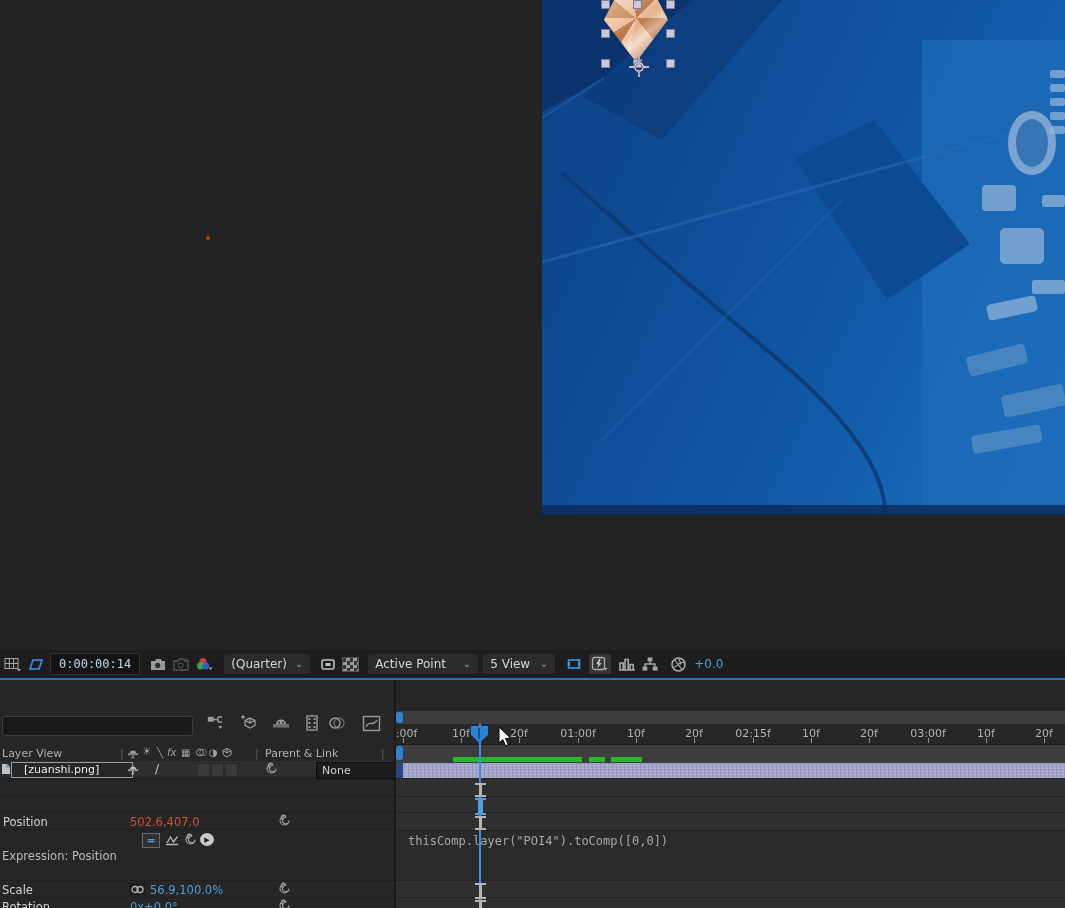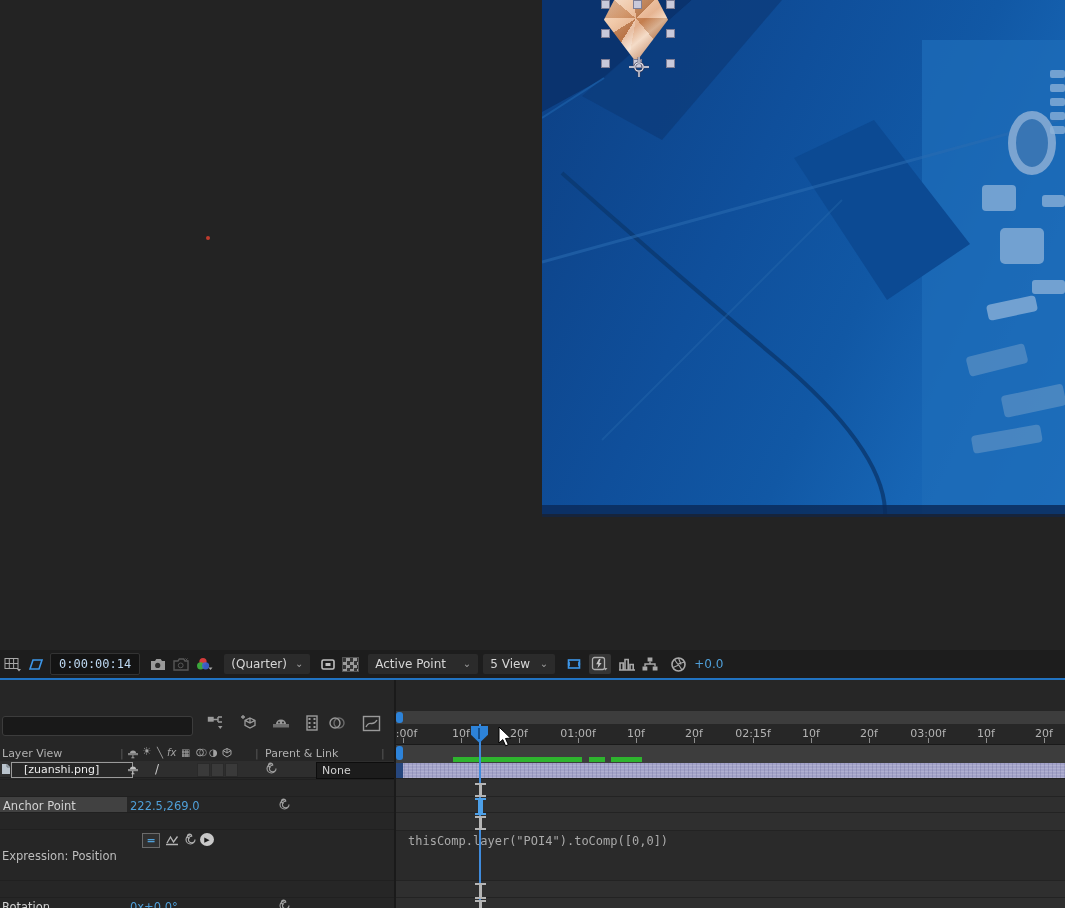--- a/index.html
+++ b/index.html
@@ -340,24 +340,23 @@
         <svg class="spiral" viewBox="0 0 16 16">
             <path d="M8 2.5 A5.5 5.5 0 1 0 13.5 8 A4 4 0 1 1 9.5 4 A2.6 2.6 0 1 0 6.9 6.6" fill="none" stroke="currentColor" stroke-width="1.4"></path>
           </svg>
       </span>
       <span id="none-dd">
         <span>None</span>
         <span class="chev">⌄</span>
       </span>
     </div>
 
-    <div class="abs prow" style="top:117px;">
-      <span class="hl"></span>
-      <span class="plabel">Anchor Point</span>
-      <span class="pval blue">222.5,269.0</span>
+    <div class="abs prow" style="top:133px;">
+      <span class="plabel">Position</span>
+      <span class="pval red">502.6,407.0</span>
       <span class="whip">
         <svg class="spiral" viewBox="0 0 16 16">
             <path d="M8 2.5 A5.5 5.5 0 1 0 13.5 8 A4 4 0 1 1 9.5 4 A2.6 2.6 0 1 0 6.9 6.6" fill="none" stroke="currentColor" stroke-width="1.4"></path>
           </svg>
       </span>
     </div>
 
     <div class="abs" style="top:151px;left:0;width:394px;height:16px;">
       <span class="exico" id="eq">=</span>
       <span class="exico" style="left:164px;width:16px;">
@@ -366,20 +365,35 @@
           </svg>
       </span>
       <span class="exico" style="left:183px;width:14px;color:#b0b0b0;">
         <svg class="spiral" viewBox="0 0 16 16">
             <path d="M8 2.5 A5.5 5.5 0 1 0 13.5 8 A4 4 0 1 1 9.5 4 A2.6 2.6 0 1 0 6.9 6.6" fill="none" stroke="currentColor" stroke-width="1.4"></path>
           </svg>
       </span>
       <span class="exico" style="left:200px;width:14px;height:13px;background:#c9c9c9;border-radius:50%;color:#1c1c1c;font-size:7px;">▶</span>
     </div>
     <div class="abs" style="top:169px;left:2px;color:#bdbdbd;">Expression: Position</div>
+    <div class="abs prow" style="top:201px;">
+      <span class="plabel" style="left:2px;">Scale</span>
+      <span class="abs" style="left:129px;top:2px;width:17px;height:12px;background:#1e1e1e;display:flex;align-items:center;justify-content:center;">
+        <svg width="13" height="9" viewBox="0 0 13 9">
+            <circle cx="4" cy="4.5" r="3" fill="none" stroke="#b8b8b8" stroke-width="1.3"></circle>
+            <circle cx="9" cy="4.5" r="3" fill="none" stroke="#b8b8b8" stroke-width="1.3"></circle>
+          </svg>
+      </span>
+      <span class="pval blue" style="left:150px;">56.9,100.0%</span>
+      <span class="whip">
+        <svg class="spiral" viewBox="0 0 16 16">
+            <path d="M8 2.5 A5.5 5.5 0 1 0 13.5 8 A4 4 0 1 1 9.5 4 A2.6 2.6 0 1 0 6.9 6.6" fill="none" stroke="currentColor" stroke-width="1.4"></path>
+          </svg>
+      </span>
+    </div>
     <div class="abs prow" style="top:218px;">
       <span class="plabel" style="left:2px;">Rotation</span>
       <span class="pval blue">0x+0.0°</span>
       <span class="whip">
         <svg class="spiral" viewBox="0 0 16 16">
             <path d="M8 2.5 A5.5 5.5 0 1 0 13.5 8 A4 4 0 1 1 9.5 4 A2.6 2.6 0 1 0 6.9 6.6" fill="none" stroke="currentColor" stroke-width="1.4"></path>
           </svg>
       </span>
     </div>
 

